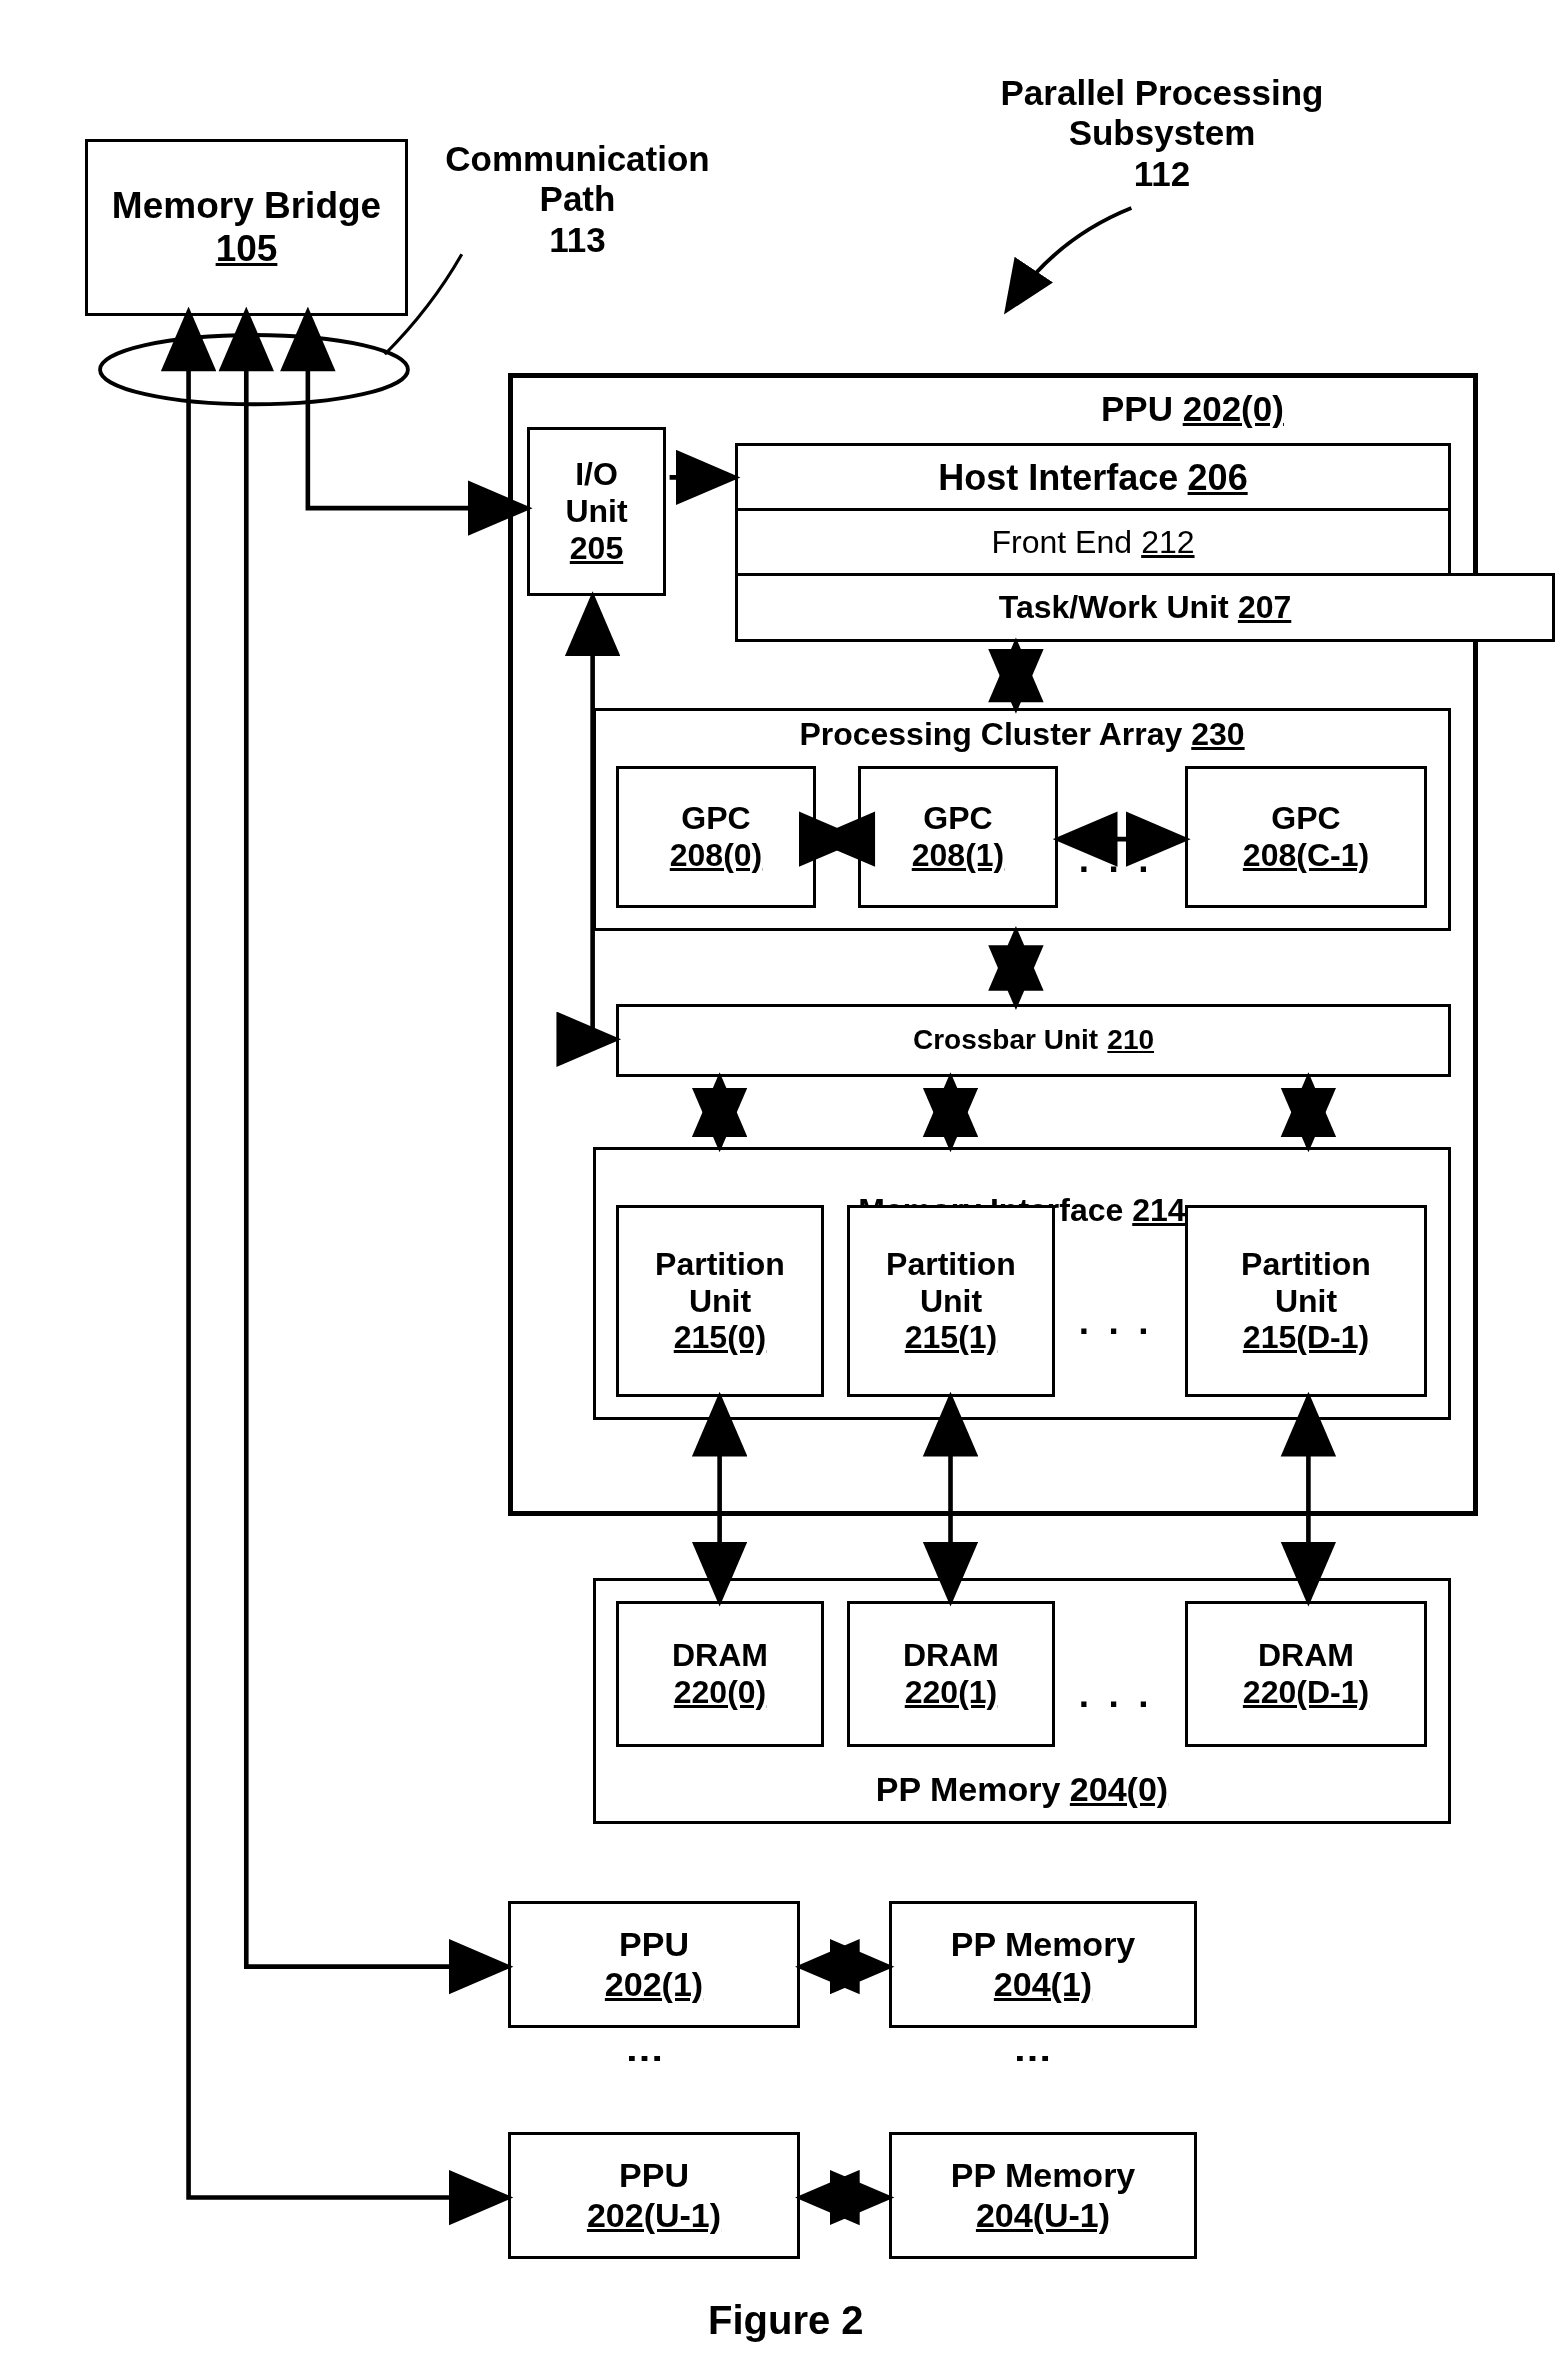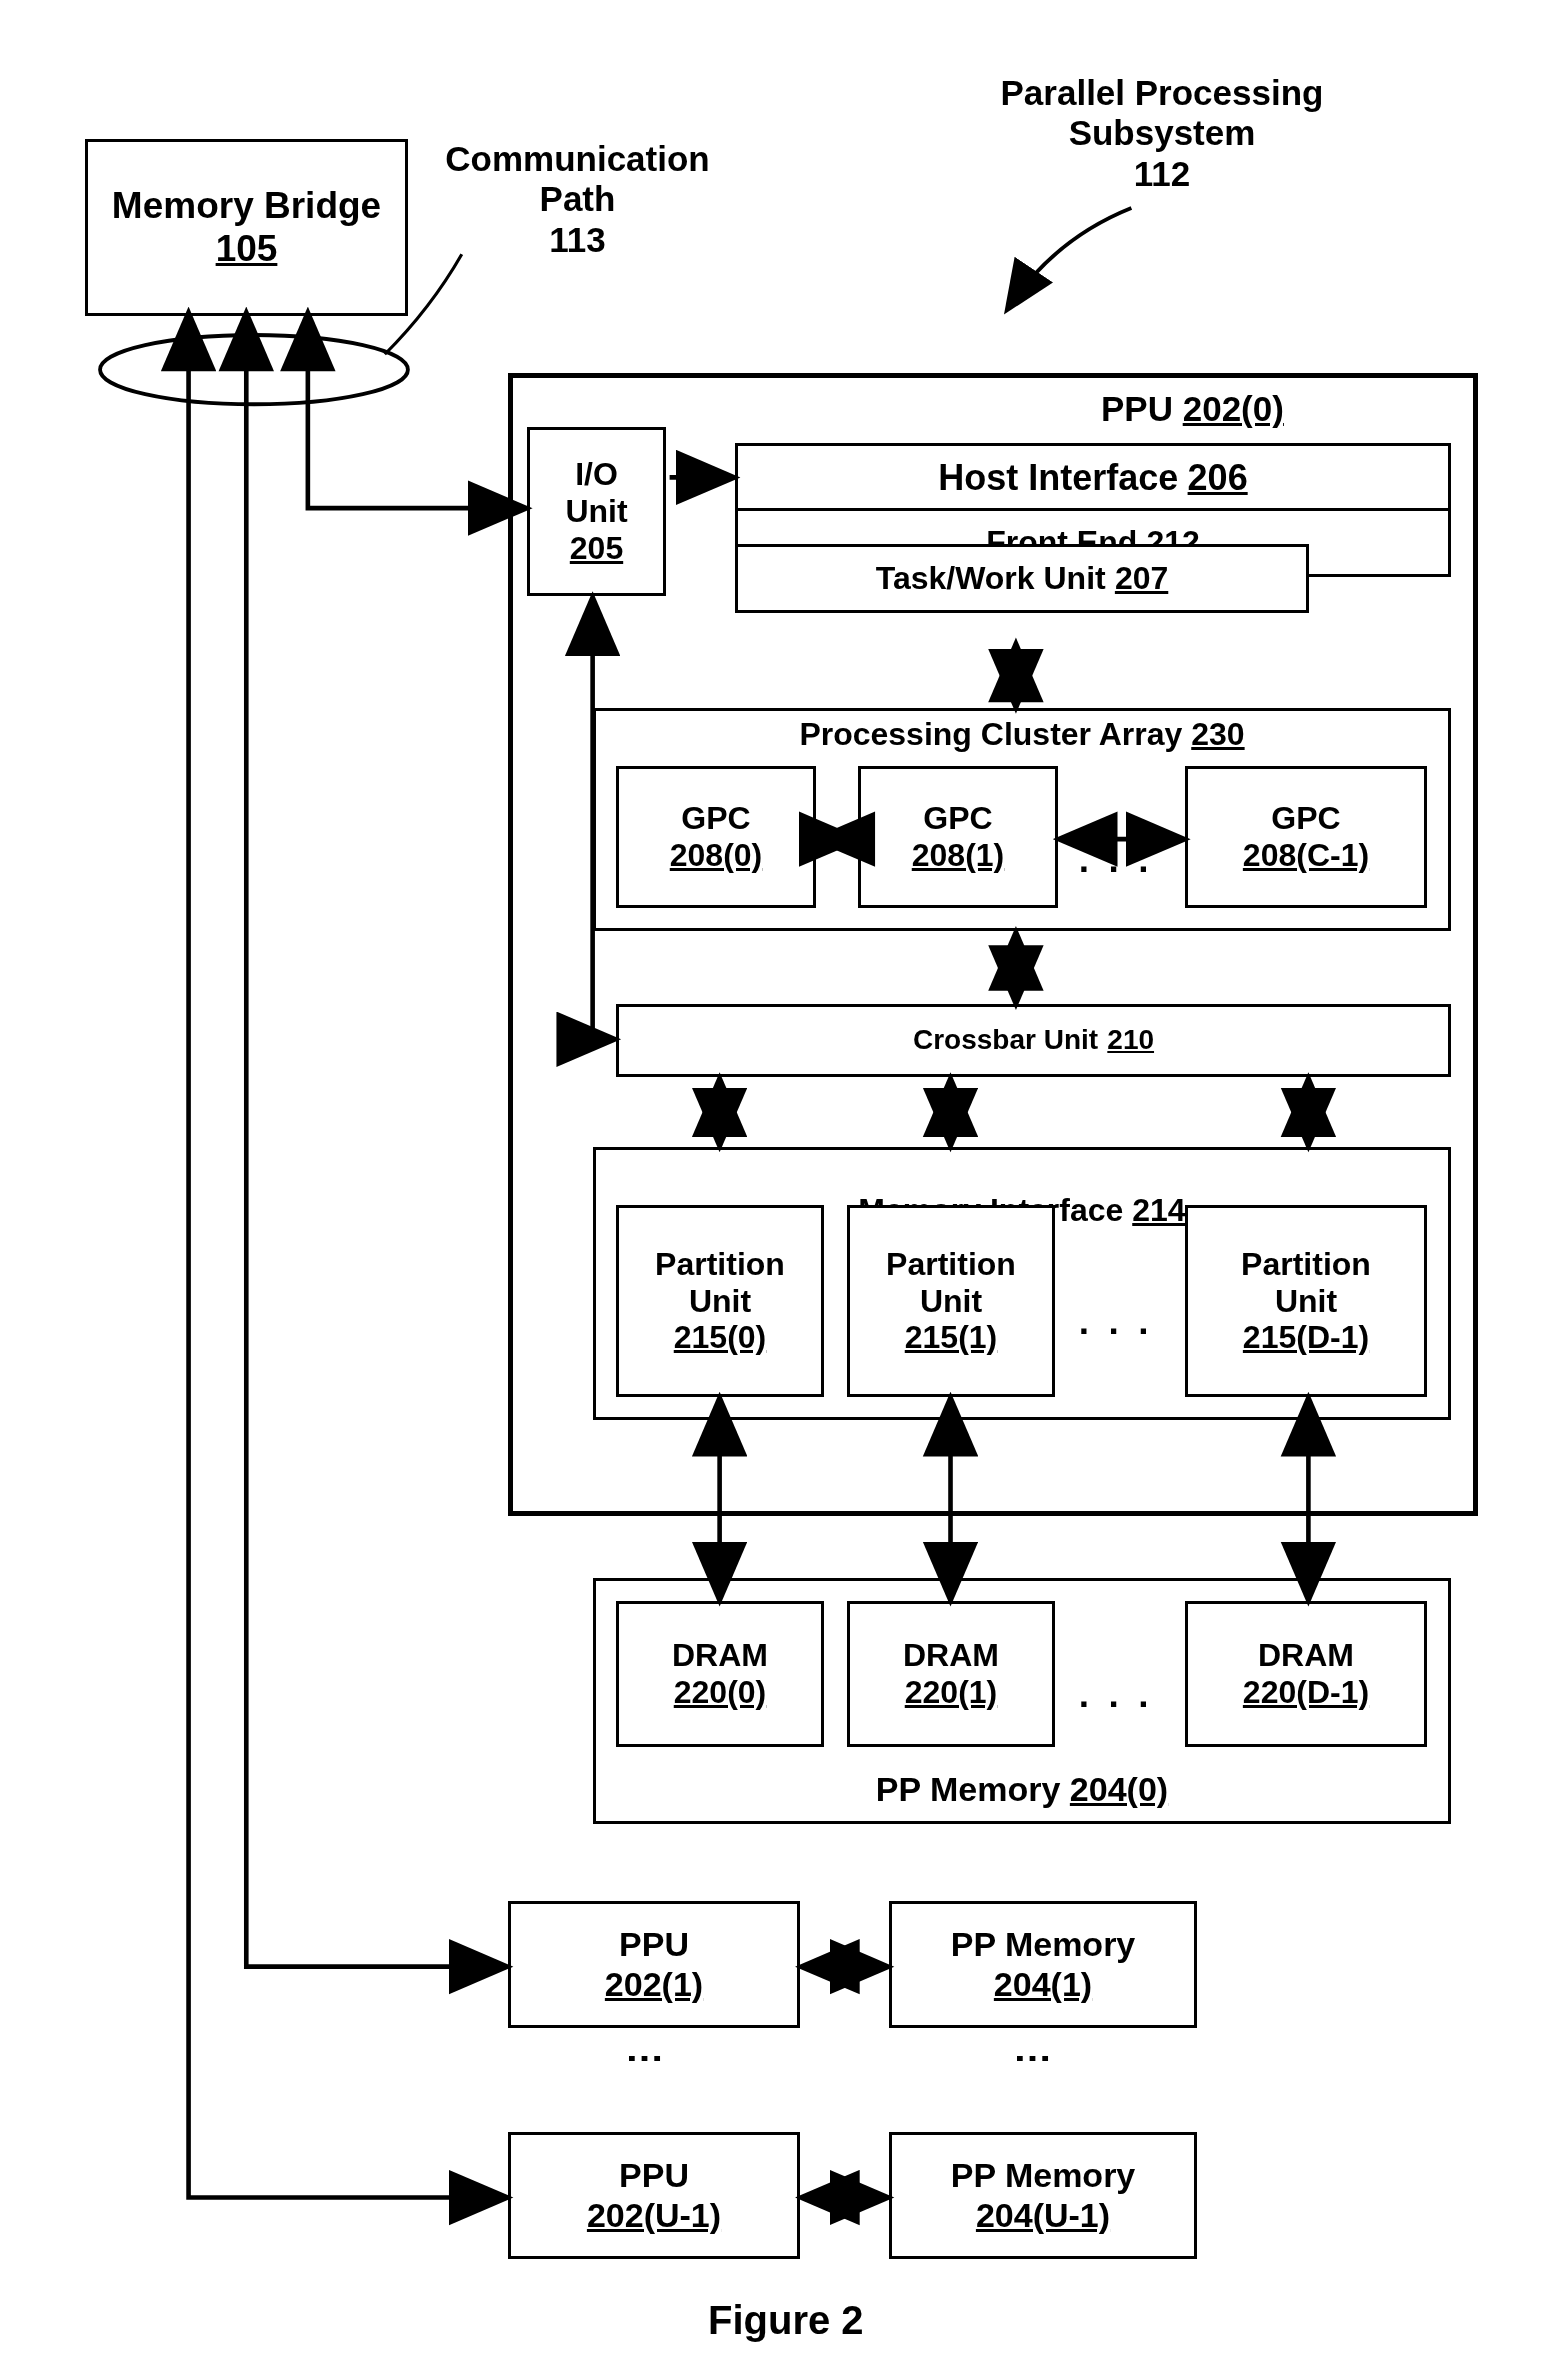--- a/index.html
+++ b/index.html
@@ -80,26 +80,26 @@
   </div>
 </div>
 
 <div class="box" style="left:735px; top:443px; width:716px; height:69px;">
   <div class="cell" style="font-size:36px; font-weight:bold; flex-direction:row; gap:9.2px;">
     <span>Host Interface</span> 
       <span class="u">206</span>
   </div>
 </div>
 <div class="box" style="left:735px; top:508px; width:716px; height:69px;">
-  <div class="cell" style="font-size:32px; font-weight:bold; flex-direction:row; gap:9.2px;">
+  <div class="cell" style="font-size:32px; font-weight:normal; flex-direction:row; gap:9.2px;">
     <span>Front End</span> 
       <span class="u">212</span>
   </div>
 </div>
-<div class="box" style="left:735px; top:544px; width:574px; height:69px;">
+<div class="box" style="left:735px; top:573px; width:820px; height:69px;">
   <div class="cell" style="font-size:32px; font-weight:bold; flex-direction:row; gap:9.2px;">
     <span>Task/Work Unit</span> 
       <span class="u">207</span>
   </div>
 </div>
 
 <div class="box" style="left:593px; top:708px; width:858px; height:223px;"></div>
 <div class="label" style="left:593px; top:716px; width:858px; font-size:32px;">
   <span>Processing Cluster Array</span> <span class="u">230</span>
 </div>

